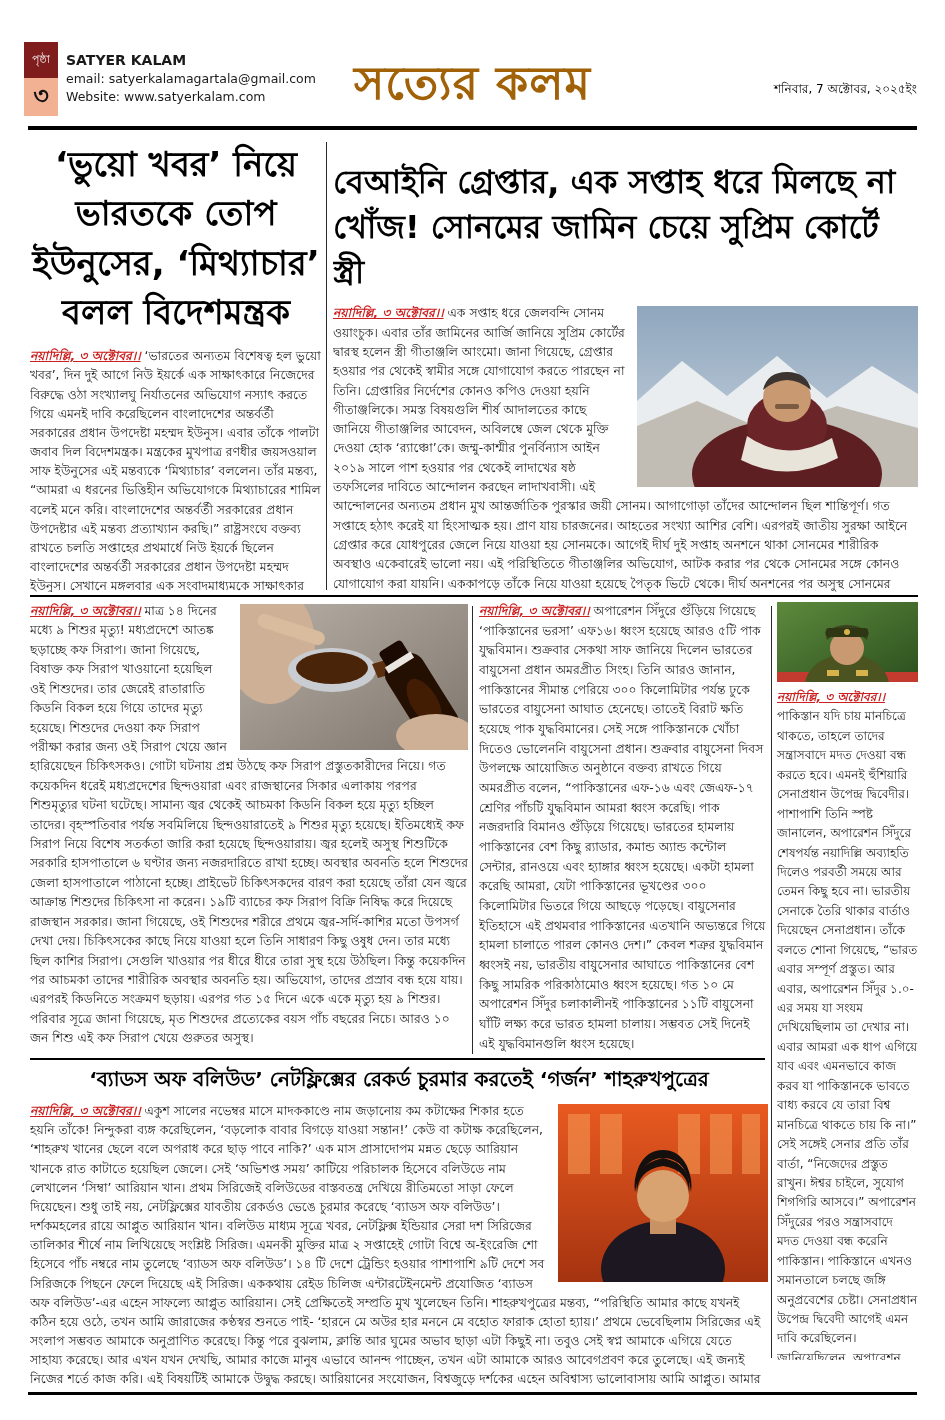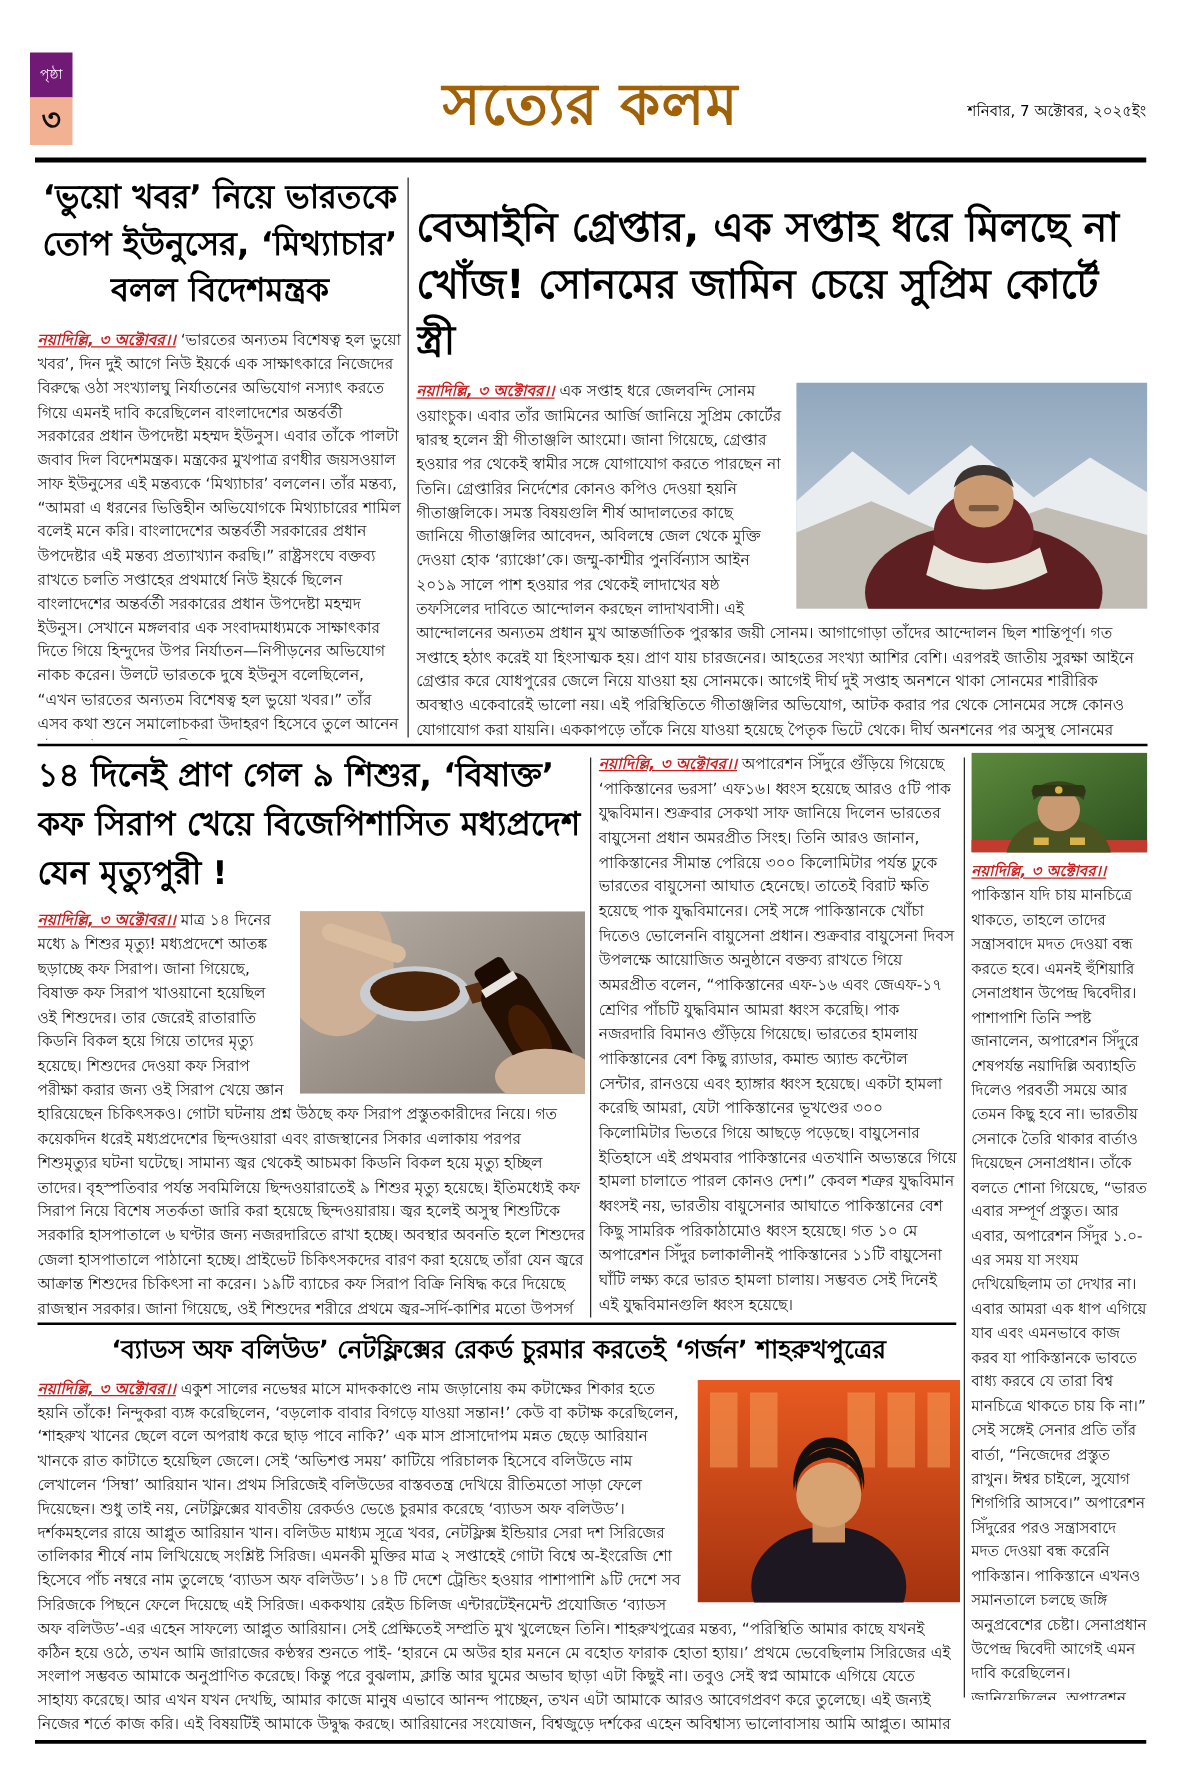--- a/index.html
+++ b/index.html
@@ -3,21 +3,21 @@
 <meta charset="utf-8">
 <style>
   html,body{margin:0;padding:0;background:#e9e9e9;}
   .page{
     position:relative;width:945px;height:1420px;background:#ffffff;
     margin:0 auto;font-family:"DejaVu Sans","Liberation Sans",sans-serif;
     color:#1a1a1a;overflow:hidden;
   }
   
   .pagebox{position:absolute;left:24px;top:42px;width:34px;height:74px;}
-  .pagebox-top{background:#701a75;color:#fff;font-size:11px;text-align:center;
+  .pagebox-top{background:#7f1d1d;color:#fff;font-size:11px;text-align:center;
     height:36px;display:flex;align-items:center;justify-content:center;}
   .pagebox-num{background:#f2b193;color:#111;font-size:24px;font-weight:bold;
     height:38px;display:flex;align-items:center;justify-content:center;}
   .pub-info{position:absolute;left:66px;top:50px;line-height:1.45;}
   .pub-name{font-weight:bold;font-size:14px;}
   .pub-line{font-size:12.5px;}
   .masthead{position:absolute;left:0;right:0;top:48px;text-align:center;
     font-size:46px;font-weight:bold;letter-spacing:1px;color:#a16207;}
   .issue-date{position:absolute;right:28px;top:80px;font-size:12px;color:#000;}
   .header-rule{position:absolute;left:28px;top:126px;width:889px;height:4px;background:#000;}
@@ -28,21 +28,21 @@
   .dateline{color:#cc1f1f;font-weight:bold;text-decoration:underline;font-style:italic;}
   .body-text{color:#1c1c1c;text-align:justify;}
   .vrule{position:absolute;width:1px;background:#2a2a2a;}
   .hrule{position:absolute;height:2px;background:#000;}
   .hrule-thick{position:absolute;height:3px;background:#000;}
   .photo{display:block;}
   .photo.float-right{float:right;margin:2px 0 6px 10px;}
 
   
   .art1{left:30px;top:140px;width:292px;height:452px;}
-  .art1 .headline{font-size:26px;line-height:1.45;margin-bottom:10px;}
+  .art1 .headline{font-size:34px;line-height:1.45;margin-bottom:10px;}
   .art1 .copy{font-size:12.3px;line-height:1.56;}
 
   .art2{left:333px;top:136px;width:585px;height:458px;}
   .art2 .headline{font-size:32px;line-height:1.4;text-align:left;margin-bottom:10px;margin-top:24px;}
   .art2 .copy{font-size:12.3px;line-height:1.57;}
 
   .art3{left:30px;top:602px;width:438px;height:452px;}
   .art3 .headline{font-size:26px;line-height:1.5;text-align:left;margin-bottom:8px;}
   .art3 .copy{font-size:12.3px;line-height:1.58;}
 
@@ -69,20 +69,25 @@
 </head>
 <body>
 
 <div class="page">
 
   <div class="pagebox">
     <div class="pagebox-top">পৃষ্ঠা</div>
     <div class="pagebox-num">৩</div>
   </div>
 
+  <div class="pub-info">
+    <div class="pub-name">SATYER KALAM</div>
+    <div class="pub-line">email: satyerkalamagartala@gmail.com</div>
+    <div class="pub-line">Website: www.satyerkalam.com</div>
+  </div>
 
   <div class="masthead">সত্যের কলম</div>
   <div class="issue-date">শনিবার, 7 অক্টোবর, ২০২৫ইং</div>
   <div class="header-rule"></div>
 
   <div class="vrule vrule1"></div>
   <div class="vrule vrule2"></div>
   <div class="vrule vrule3"></div>
   <div class="hrule hrule1"></div>
   <div class="hrule hrule2"></div>
@@ -113,21 +118,20 @@
         <path d="M110,130 q40,28 85,2 l6,20 q-50,26 -97,2 z" fill="#e8e4da"></path>
         <circle cx="150" cy="92" r="24" fill="#c99a72"></circle>
         <path d="M126,84 q24,-20 48,0 q-4,-18 -24,-18 q-20,0 -24,18 z" fill="#3b3430"></path>
         <rect x="138" y="98" width="24" height="5" rx="2" fill="#7a5a40"></rect>
       </svg>
       <span class="dateline">নয়াদিল্লি, ৩ অক্টোবর।।</span><span class="body-text"> এক সপ্তাহ ধরে জেলবন্দি সোনম ওয়াংচুক। এবার তাঁর জামিনের আর্জি জানিয়ে সুপ্রিম কোর্টের দ্বারস্থ হলেন স্ত্রী গীতাঞ্জলি আংমো। জানা গিয়েছে, গ্রেপ্তার হওয়ার পর থেকেই স্বামীর সঙ্গে যোগাযোগ করতে পারছেন না তিনি। গ্রেপ্তারির নির্দেশের কোনও কপিও দেওয়া হয়নি গীতাঞ্জলিকে। সমস্ত বিষয়গুলি শীর্ষ আদালতের কাছে জানিয়ে গীতাঞ্জলির আবেদন, অবিলম্বে জেল থেকে মুক্তি দেওয়া হোক ‘র‍্যাঞ্চো’কে। জম্মু-কাশ্মীর পুনর্বিন্যাস আইন ২০১৯ সালে পাশ হওয়ার পর থেকেই লাদাখের ষষ্ঠ তফসিলের দাবিতে আন্দোলন করছেন লাদাখবাসী। এই আন্দোলনের অন্যতম প্রধান মুখ আন্তর্জাতিক পুরস্কার জয়ী সোনম। আগাগোড়া তাঁদের আন্দোলন ছিল শান্তিপূর্ণ। গত সপ্তাহে হঠাৎ করেই যা হিংসাত্মক হয়। প্রাণ যায় চারজনের। আহতের সংখ্যা আশির বেশি। এরপরই জাতীয় সুরক্ষা আইনে গ্রেপ্তার করে যোধপুরের জেলে নিয়ে যাওয়া হয় সোনমকে। আগেই দীর্ঘ দুই সপ্তাহ অনশনে থাকা সোনমের শারীরিক অবস্থাও একেবারেই ভালো নয়। এই পরিস্থিতিতে গীতাঞ্জলির অভিযোগ, আটক করার পর থেকে সোনমের সঙ্গে কোনও যোগাযোগ করা যায়নি। এককাপড়ে তাঁকে নিয়ে যাওয়া হয়েছে পৈতৃক ভিটে থেকে। দীর্ঘ অনশনের পর অসুস্থ সোনমের আদৌ কোনও চিকিৎসা হচ্ছে কিনা, সেই সম্পর্কেও কোনও তথ্য নেই তাঁদের কাছে। এই পরিস্থিতিতে রাষ্ট্রপতি দ্রৌপদী মুর্মু, প্রধানমন্ত্রী নরেন্দ্র মোদি-সহ কেন্দ্রীয় আইনমন্ত্রী, লাদাখের উপরাজ্যপাল ও লাদাখ পুলিশের কাছে আবেদন করেছেন গীতাঞ্জলি। অবিলম্বে যেন সোনমকে মুক্তি দেওয়া হয়, আর্জি তাঁর। তবে তাতেও কোনও লাভ হয়নি। যোধপুর জেলে সোনম কেমন রয়েছেন, কিছুই জানা যায়নি। তাই স্বামীর দ্রুত জামিন চেয়ে শীর্ষ আদালতে আবেদন করেছেন গীতাঞ্জলি। কেন ন্যাশনাল সিকিওরিটি অ্যাক্টের আওতায় একজন পরিবেশকর্মীকে গ্রেপ্তার করা হল, প্রশ্ন তুলেছেন সোনমপত্নী। তবে সুপ্রিম কোর্ট কবে এই মামলা শুনবে, তা এখনও জানা যায়নি।</span>
     </div>
   </div>
 
   <div class="art art3">
-    <div class="headline">১৪ দিনেই প্রাণ গেল ৯ শিশুর, ‘বিষাক্ত’ কফ সিরাপ খেয়ে বিজেপিশাসিত মধ্যপ্রদেশ যেন মৃত্যুপুরী !</div>
     <div class="copy">
       <svg class="photo float-right" width="228" height="146" viewBox="0 0 228 146">
         <defs>
           <linearGradient id="bgsyr" x1="0" y1="0" x2="1" y2="1">
             <stop offset="0" stop-color="#b8b0a6"></stop>
               <stop offset="1" stop-color="#7e766c"></stop>
           </linearGradient>
         </defs>
         <rect width="228" height="146" fill="url(#bgsyr)"></rect>
         <ellipse cx="30" cy="40" rx="45" ry="60" fill="#cdb095"></ellipse>

